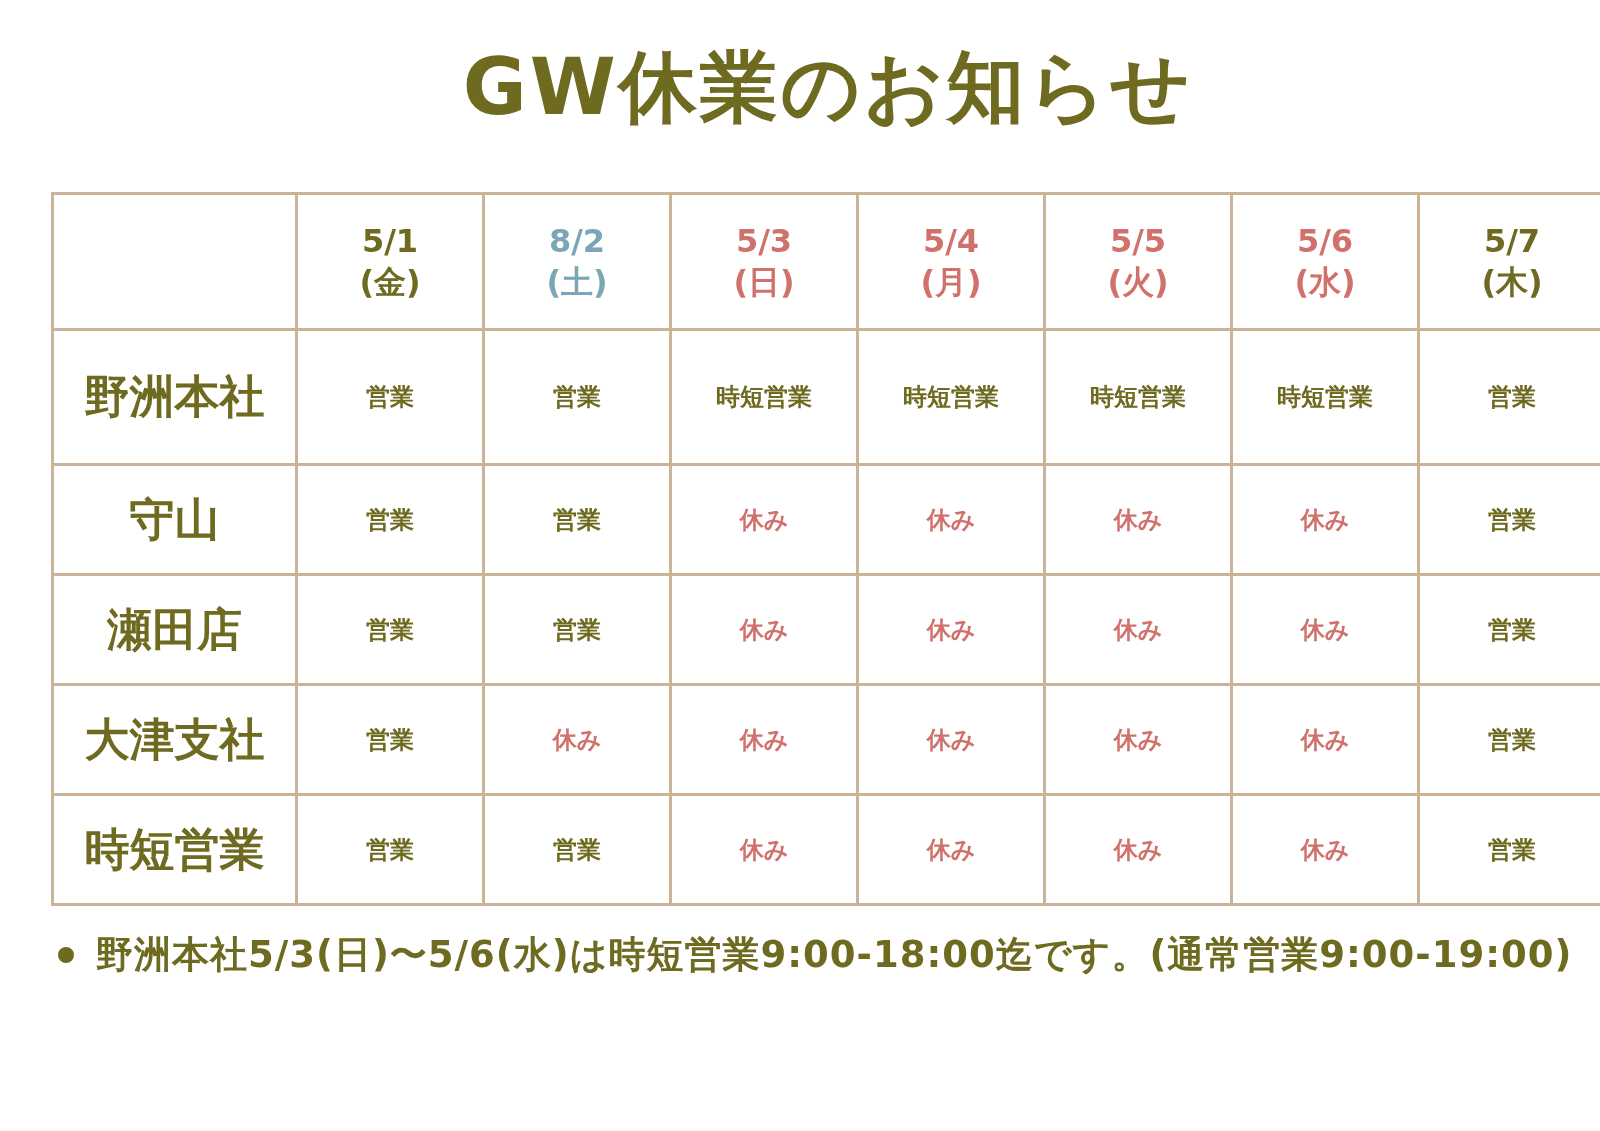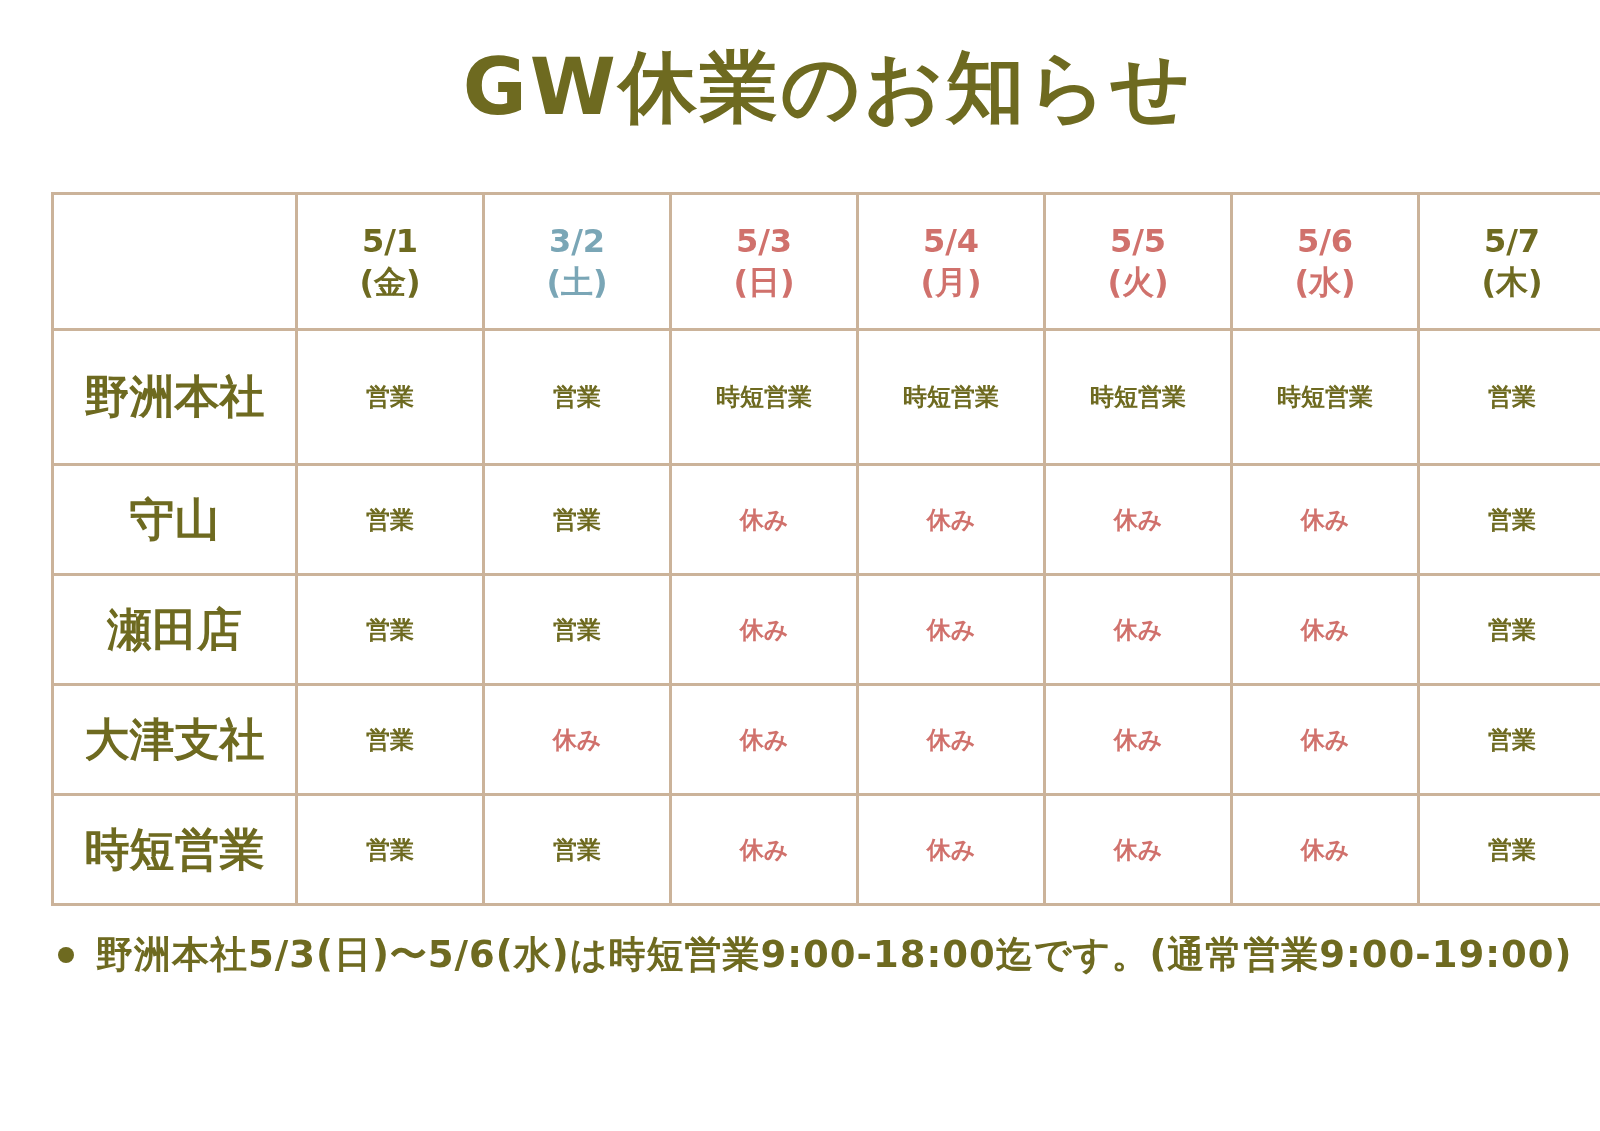--- a/index.html
+++ b/index.html
@@ -88,21 +88,21 @@
       <col style="width:187px">
     </colgroup>
     <thead>
       <tr class="header-row">
         <th class="corner"></th>
         <th class="day t-olive">
           <span class="d">5/1</span>
           <span class="w">(金)</span>
         </th>
         <th class="day t-blue">
-          <span class="d">3/2</span>
+          <span class="d">8/2</span>
           <span class="w">(土)</span>
         </th>
         <th class="day t-pink">
           <span class="d">5/3</span>
           <span class="w">(日)</span>
         </th>
         <th class="day t-pink">
           <span class="d">5/4</span>
           <span class="w">(月)</span>
         </th>

